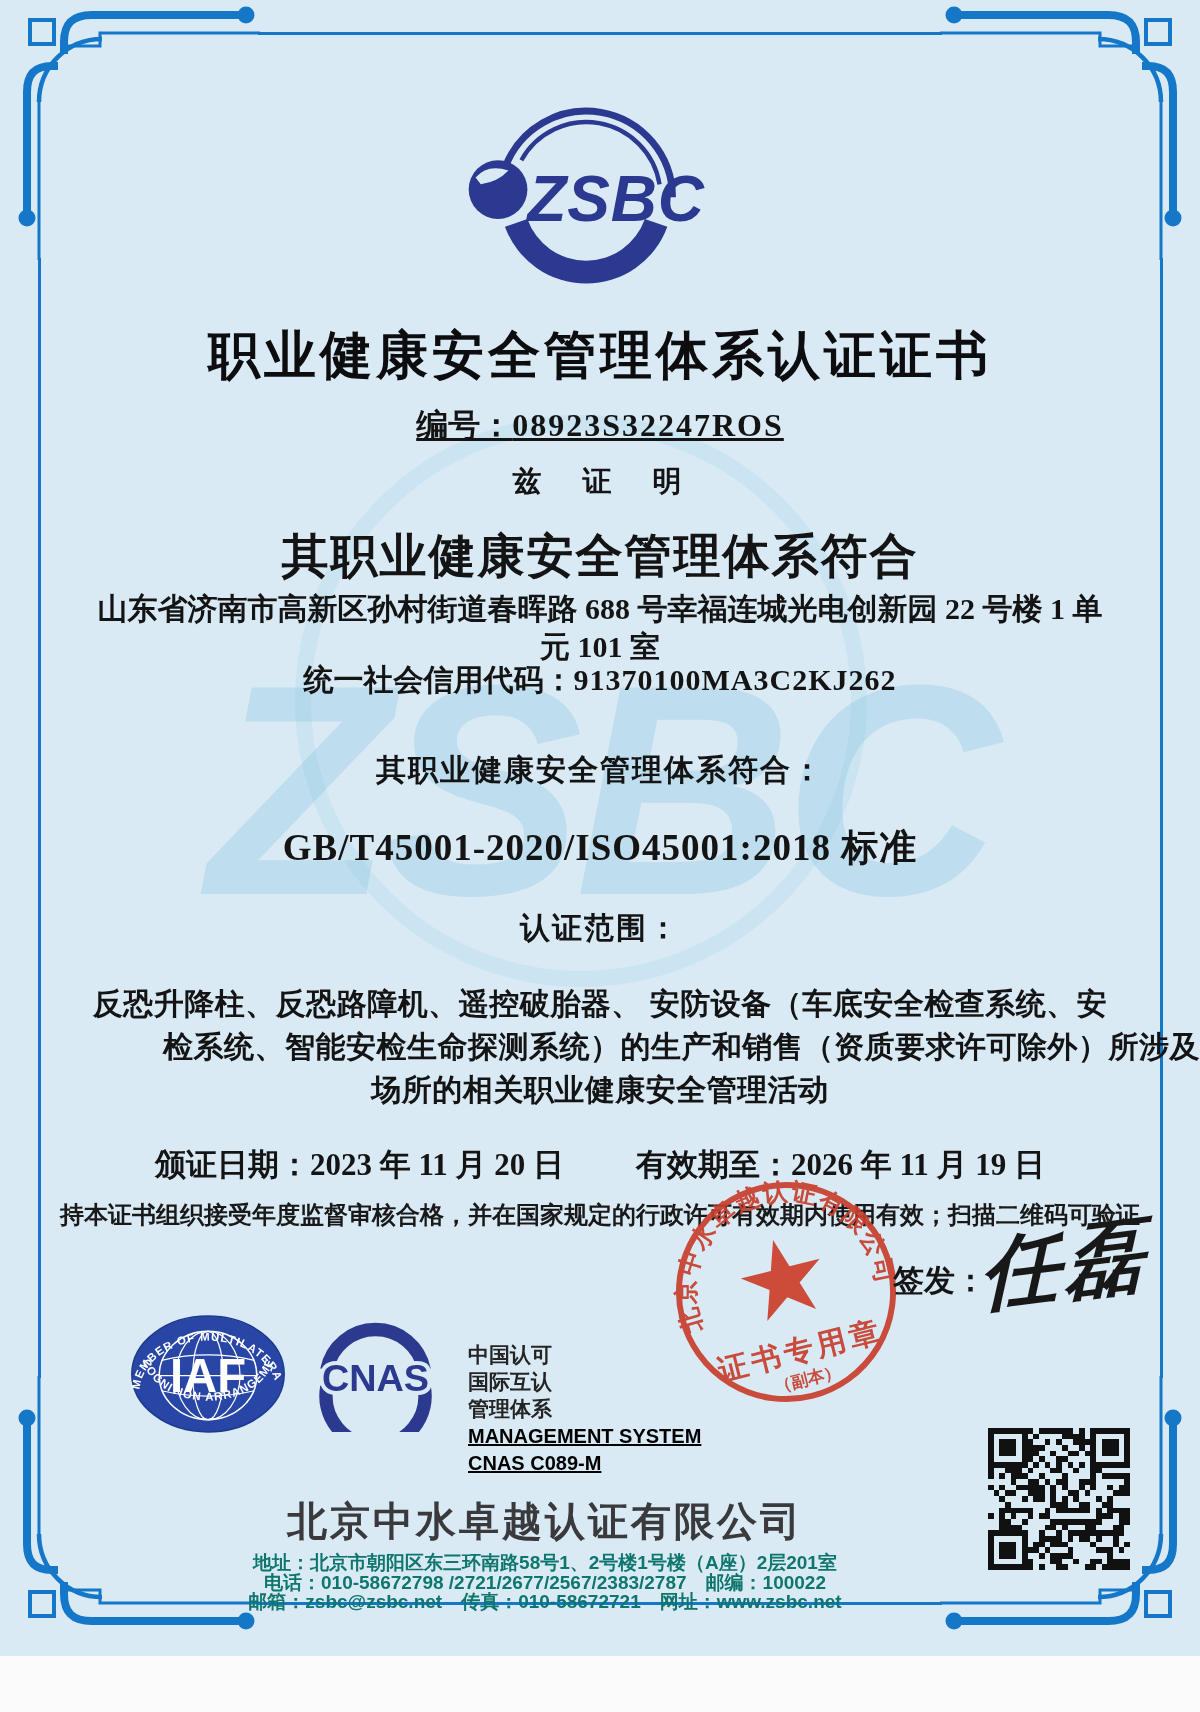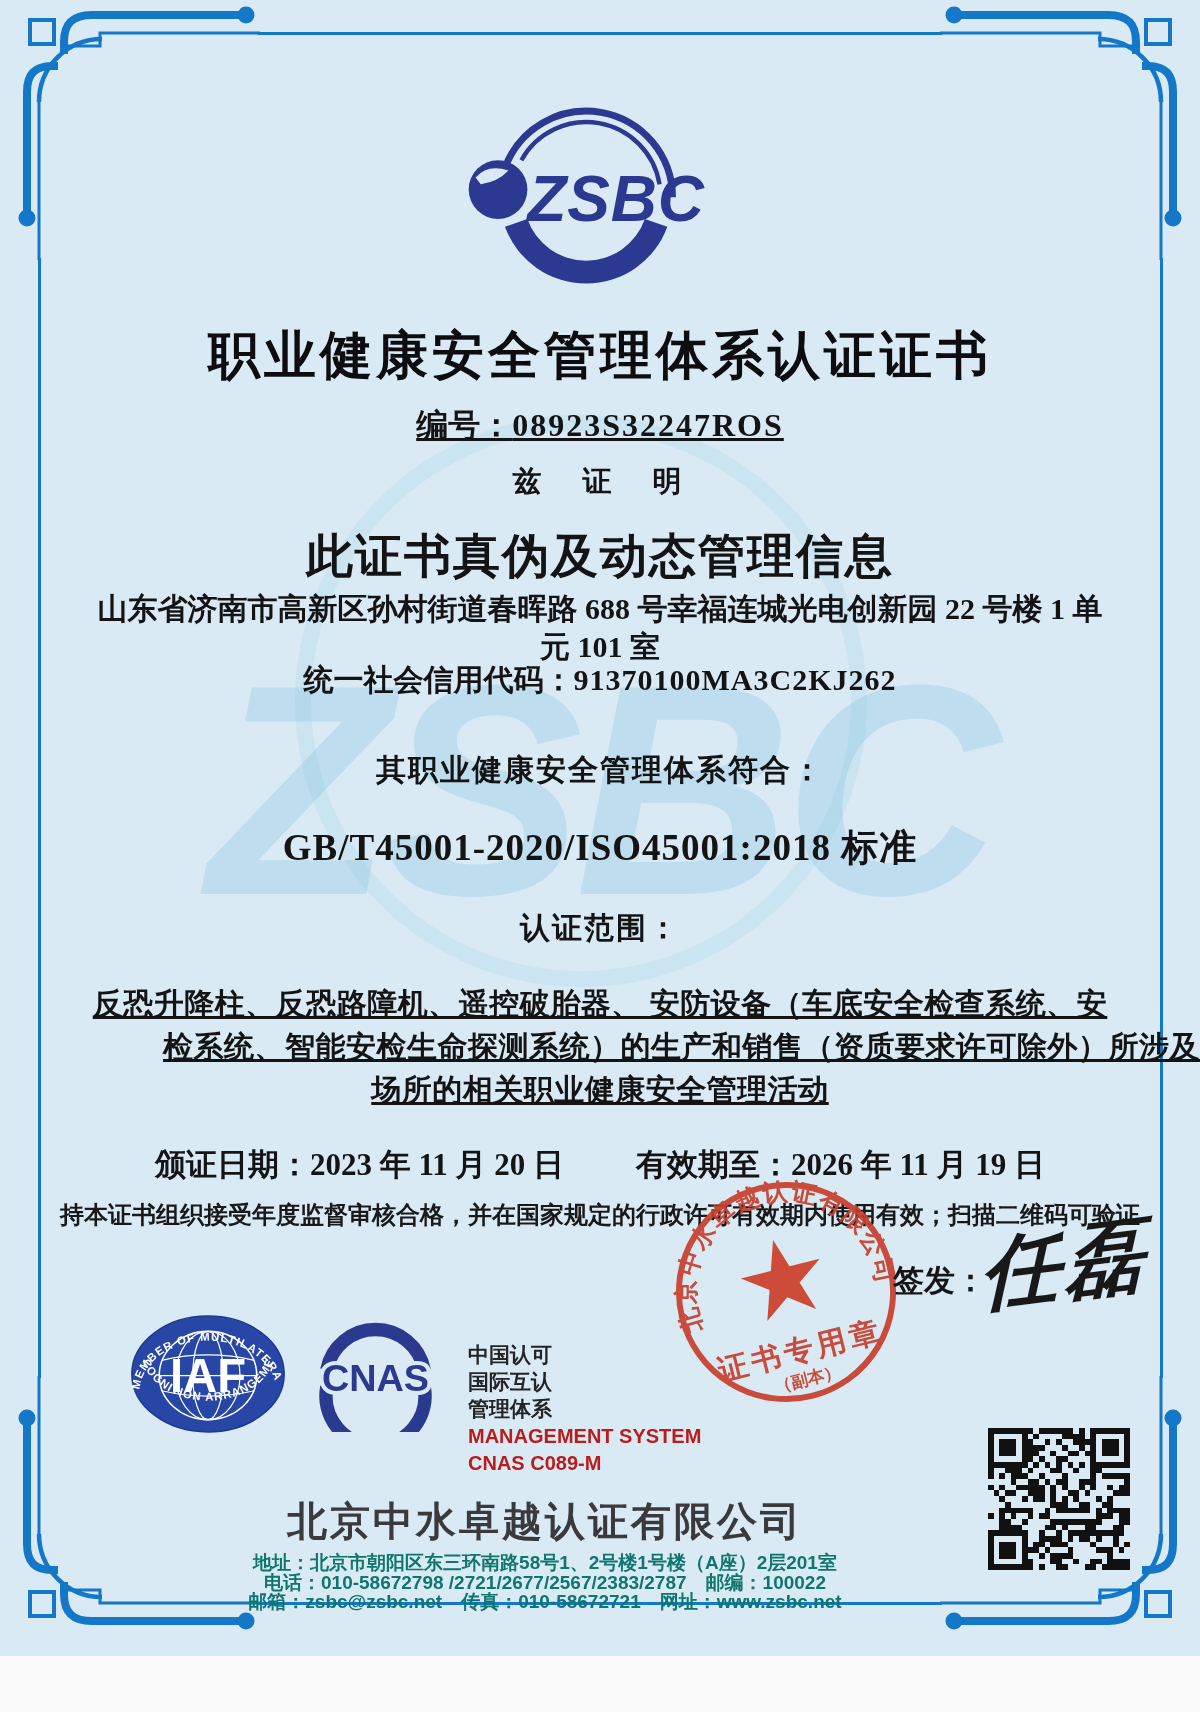--- a/index.html
+++ b/index.html
@@ -21,30 +21,30 @@
   .t-title{top:326px;font:900 52px/1.15 "Liberation Sans",sans-serif;letter-spacing:4px;color:#0d0d0f;}
   .t-certno{top:406px;font:700 32px/1.2 "Liberation Serif",serif;text-decoration:underline;}
   .t-hereby{top:464px;font:700 29px/1.2 "Liberation Serif",serif;letter-spacing:6px;}
   .t-company{top:528px;font:700 47px/1.2 "Liberation Serif",serif;letter-spacing:2px;}
   .t-addr1{top:591px;font:600 30px/1.2 "Liberation Serif",serif;}
   .t-addr2{top:629px;font:600 30px/1.2 "Liberation Serif",serif;}
   .t-credit{top:662px;font:600 30px/1.2 "Liberation Serif",serif;}
   .t-conform{top:752px;font:700 30px/1.2 "Liberation Serif",serif;letter-spacing:2px;}
   .t-standard{top:826px;font:600 37px/1.2 "Liberation Serif",serif;letter-spacing:1px;}
   .t-scopelabel{top:910px;font:700 30px/1.2 "Liberation Serif",serif;letter-spacing:2px;}
-  .t-scope{font:600 30px/1.2 "Liberation Serif",serif;letter-spacing:0.5px;text-decoration:underline;}
+  .t-scope{font:600 30px/1.2 "Liberation Serif",serif;letter-spacing:0.5px;}
   .s1{top:986px;} .s2{top:1029px;text-align:right;} .s3{top:1072px;}
   .t-dates{top:1146px;font:700 31px/1.2 "Liberation Serif",serif;display:flex;justify-content:center;gap:72px;}
   .t-notice{font:700 24px/1.2 "Liberation Serif",serif;color:#191919;}
   .n1{top:1201px;} .n2{top:1230px;}
   
   .mark{position:absolute;}
   .acc{position:absolute;left:468px;top:1310px;text-align:left;margin-top:32px;}
   .acc .cjk{font:600 21px/27px "Liberation Serif",serif;color:#242424;}
-  .acc .en{font:700 20px/27px "Liberation Sans",sans-serif;color:#b91c1c;}
+  .acc .en{font:700 20px/27px "Liberation Sans",sans-serif;color:#000000;text-decoration:underline;}
   
   .seal{position:absolute;left:672px;top:1178px;width:228px;height:228px;
         transform:rotate(-14deg);opacity:0.93;}
   .sign-label{position:absolute;left:893px;top:1262px;font:700 31px/1.2 "Liberation Serif",serif;color:#151515;}
   .sign-name{position:absolute;left:980px;top:1224px;font:italic 700 80px/1 "DejaVu Serif",serif;
         color:#181818;transform:rotate(-7deg) skewX(-6deg);letter-spacing:4px;}
   .qr{position:absolute;left:986px;top:1428px;width:146px;height:142px;}
   
   .f-center{position:absolute;left:0;width:1090px;text-align:center;}
   .f-name{top:1497px;font:800 40px/1.2 "Liberation Sans",sans-serif;color:#3a3a3c;letter-spacing:3px;}
@@ -123,21 +123,21 @@
       <path d="M 52 92 Q 66 76 90 84 Q 78 97 58 100 Z" fill="#d9eaf5"></path>
       <text x="112" y="142" font-family="Liberation Sans, sans-serif" font-style="italic" font-weight="900" font-size="74" letter-spacing="1" fill="#2b3990">ZSBC</text>
     </svg>
   </div>
 
   <div class="abs t-title">职业健康安全管理体系认证证书</div>
   <div class="abs t-certno">
     <span>编号：</span><span style="letter-spacing:2px">08923S32247ROS</span>
   </div>
   <div class="abs t-hereby">兹　证　明</div>
-  <div class="abs t-company">此证书真伪及动态管理信息</div>
+  <div class="abs t-company">其职业健康安全管理体系符合</div>
   <div class="abs t-addr1">山东省济南市高新区孙村街道春晖路 688 号幸福连城光电创新园 22 号楼 1 单</div>
   <div class="abs t-addr2">元 101 室</div>
   <div class="abs t-credit">
     <span>统一社会信用代码：</span><span style="letter-spacing:1px">91370100MA3C2KJ262</span>
   </div>
   <div class="abs t-conform">其职业健康安全管理体系符合：</div>
   <div class="abs t-standard">GB/T45001-2020/ISO45001:2018 标准</div>
   <div class="abs t-scopelabel">认证范围：</div>
   <div class="abs t-scope s1">反恐升降柱、反恐路障机、遥控破胎器、 安防设备（车底安全检查系统、安</div>
   <div class="abs t-scope s2">检系统、智能安检生命探测系统）的生产和销售（资质要求许可除外）所涉及</div>

